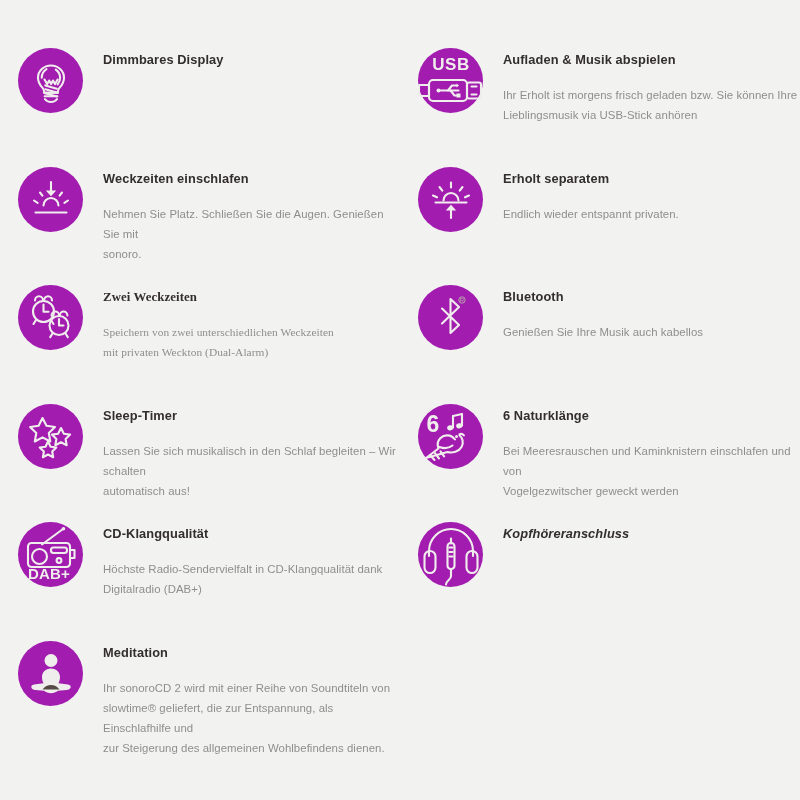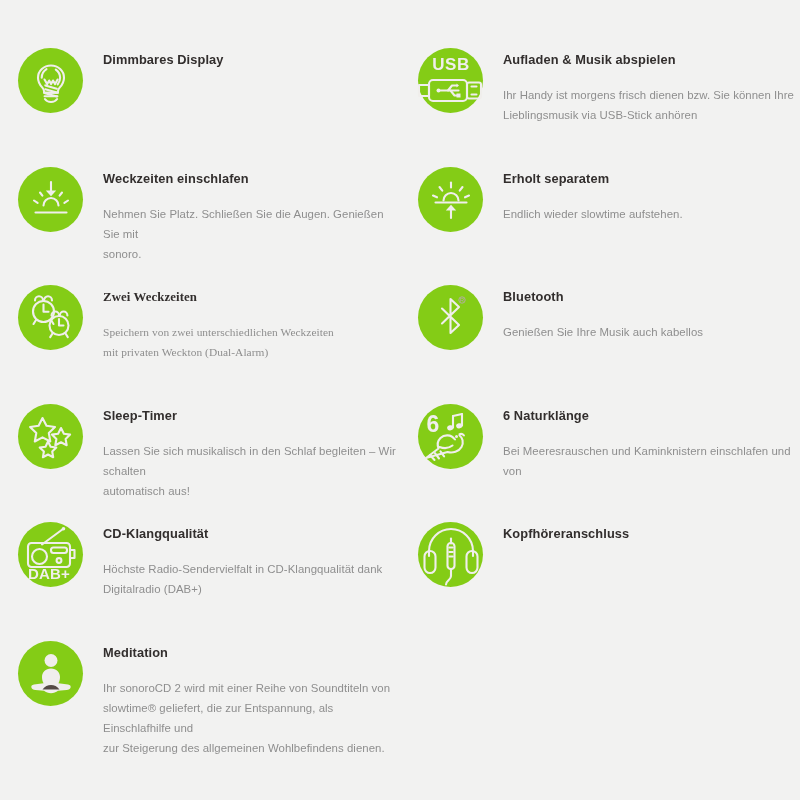--- a/index.html
+++ b/index.html
@@ -24,21 +24,21 @@
     width: 400px;
     height: 118px;
   }
   .icon-badge {
     position: absolute;
     left: 18px;
     top: 0;
     width: 65px;
     height: 65px;
     border-radius: 50%;
-    background: #84cc16;
+    background: #a21caf;
     display: flex;
     align-items: center;
     justify-content: center;
     overflow: visible;
   }
   .icon-badge svg {
     display: block;
     overflow: visible;
   }
   .feature-text {
@@ -124,21 +124,21 @@
       <path d="M24.5 37.5h18" stroke="#f0eeec" fill="none" stroke-width="2.1" stroke-linecap="round" stroke-linejoin="round"></path>
       <path d="M32 37.5l4-5h4.5" stroke="#f0eeec" fill="none" stroke-width="2.1" stroke-linecap="round" stroke-linejoin="round"></path>
       <path d="M34.5 37.5l4 5h3.5" stroke="#f0eeec" fill="none" stroke-width="2.1" stroke-linecap="round" stroke-linejoin="round"></path>
       <path d="M40.5 30.5l2.5 2-2.5 2z" fill="#f0eeec" stroke="none"></path>
       <rect x="40.5" y="40.5" width="4" height="4" fill="#f0eeec" stroke="none"></rect>
     </svg>
       </div>
       <div class="feature-text">
         <p class="feature-title">Aufladen &amp; Musik abspielen</p>
         <p class="feature-desc">
-          <span>Ihr Handy ist morgens frisch dienen bzw. Sie können Ihre</span>
+          <span>Ihr Erholt ist morgens frisch geladen bzw. Sie können Ihre</span>
           <span>Lieblingsmusik via USB-Stick anhören</span>
         </p>
       </div>
     </div>
     <div class="feature-item" style="left: 0px; top: 167px;">
       <div class="icon-badge">
         <svg width="44" height="44" viewBox="0 0 44 44">
       <path d="M22 4v12" stroke="#f0eeec" fill="none" stroke-width="2.1" stroke-linecap="round" stroke-linejoin="round"></path>
       <path d="M16.8 12.5L22 18.2l5.2-5.7z" fill="#f0eeec" stroke="none"></path>
       <path d="M22 27.5a7.5 7.5 0 0 1 15 0" stroke="#f0eeec" fill="none" stroke-width="2.1" stroke-linecap="round" stroke-linejoin="round" transform="translate(-7.5,0)"></path>
@@ -161,21 +161,21 @@
       <path d="M6.5 24.5h31" stroke="#f0eeec" fill="none" stroke-width="2.1" stroke-linecap="round" stroke-linejoin="round"></path>
       <path d="M22 4.5v5" stroke="#f0eeec" fill="none" stroke-width="2.1" stroke-linecap="round" stroke-linejoin="round"></path>
       <path d="M10.5 9l2.8 3.6M33.5 9l-2.8 3.6M4 17.5l4 1.8M40 17.5l-4 1.8" stroke="#f0eeec" fill="none" stroke-width="2.1" stroke-linecap="round" stroke-linejoin="round"></path>
       <path d="M22 40V29" stroke="#f0eeec" fill="none" stroke-width="2.1" stroke-linecap="round" stroke-linejoin="round"></path>
       <path d="M16.8 32.5L22 26.8l5.2 5.7z" fill="#f0eeec" stroke="none"></path>
     </svg>
       </div>
       <div class="feature-text">
         <p class="feature-title">Erholt separatem</p>
         <p class="feature-desc">
-          <span>Endlich wieder slowtime aufstehen.</span>
+          <span>Endlich wieder entspannt privaten.</span>
         </p>
       </div>
     </div>
     <div class="feature-item" style="left: 0px; top: 285px; font-family: Liberation Serif, serif;">
       <div class="icon-badge">
         <svg width="48" height="46" viewBox="0 0 48 46">
       <circle cx="16.5" cy="16.5" r="10.5" stroke="#f0eeec" fill="none" stroke-width="2.1" stroke-linecap="round" stroke-linejoin="round"></circle>
       <path d="M8 5.5C8 3 9.8 1.2 12 1.2S16 3 16 5.5" stroke="#f0eeec" fill="none" stroke-width="2.1" stroke-linecap="round" stroke-linejoin="round"></path>
       <path d="M17 5.5c0-2.5 1.8-4.3 4-4.3s4 1.8 4 4.3" stroke="#f0eeec" fill="none" stroke-width="2.1" stroke-linecap="round" stroke-linejoin="round"></path>
       <path d="M9 25l-2.5 4M24 25l2.5 4" stroke="#f0eeec" fill="none" stroke-width="2.1" stroke-linecap="round" stroke-linejoin="round"></path>
@@ -239,20 +239,21 @@
       <path d="M37.5 24.2c1.5-.5 3.4 0 4.4 1.2" stroke="#f0eeec" fill="none" stroke-width="2.1" stroke-linecap="round" stroke-linejoin="round"></path>
       <circle cx="34.5" cy="26.5" r="1.5" fill="#f0eeec" stroke="none"></circle>
       <path d="M8 45l4.5 5M13 43.2l4 5.3M18.5 41.3l3.6 5" stroke="#f0eeec" fill="none" stroke-width="2.1" stroke-linecap="round" stroke-linejoin="round"></path>
       <path d="M17.5 37c4 1.5 9.5 1.2 13-1.5" stroke="#f0eeec" fill="none" stroke-width="2.1" stroke-linecap="round" stroke-linejoin="round"></path>
     </svg>
       </div>
       <div class="feature-text">
         <p class="feature-title">6 Naturklänge</p>
         <p class="feature-desc">
           <span>Bei Meeresrauschen und Kaminknistern einschlafen und von</span>
+          <span>Vogelgezwitscher geweckt werden</span>
         </p>
       </div>
     </div>
     <div class="feature-item" style="left: 0px; top: 522px;">
       <div class="icon-badge">
         <svg width="56" height="56" viewBox="0 0 56 56">
       <path d="M40 2L19 17.5" stroke="#f0eeec" fill="none" stroke-width="2.1" stroke-linecap="round" stroke-linejoin="round"></path>
       <circle cx="40.5" cy="1.8" r="1.8" fill="#f0eeec" stroke="none"></circle>
       <rect x="5" y="16" width="42" height="24" rx="3.5" stroke="#f0eeec" fill="none" stroke-width="2.1" stroke-linecap="round" stroke-linejoin="round"></rect>
       <circle cx="16.5" cy="29.5" r="7.5" stroke="#f0eeec" fill="none" stroke-width="2.1" stroke-linecap="round" stroke-linejoin="round"></circle>
@@ -263,21 +264,21 @@
     </svg>
       </div>
       <div class="feature-text">
         <p class="feature-title">CD-Klangqualität</p>
         <p class="feature-desc">
           <span>Höchste Radio-Sendervielfalt in CD-Klangqualität dank</span>
           <span>Digitalradio (DAB+)</span>
         </p>
       </div>
     </div>
-    <div class="feature-item" style="left: 400px; top: 522px;">
+    <div class="feature-item" style="left: 400px; top: 522px; font-style: italic;">
       <div class="icon-badge">
         <svg width="56" height="60" viewBox="0 0 56 60">
       <path d="M6 31V26C6 13.8 15.8 4 28 4s22 9.8 22 22v5" stroke="#f0eeec" fill="none" stroke-width="2.1" stroke-linecap="round" stroke-linejoin="round"></path>
       <rect x="1.5" y="26" width="11" height="22" rx="5.5" stroke="#f0eeec" fill="none" stroke-width="2.1" stroke-linecap="round" stroke-linejoin="round"></rect>
       <rect x="43.5" y="26" width="11" height="22" rx="5.5" stroke="#f0eeec" fill="none" stroke-width="2.1" stroke-linecap="round" stroke-linejoin="round"></rect>
       <rect x="24.5" y="18" width="7" height="26" rx="3.2" stroke="#f0eeec" fill="none" stroke-width="2.1" stroke-linecap="round" stroke-linejoin="round"></rect>
       <path d="M26.3 22.5h3.4M26.3 27h3.4M26.3 31.5h3.4" stroke="#f0eeec" fill="none" stroke-width="2.1" stroke-linecap="round" stroke-linejoin="round"></path>
       <path d="M28 13.5v5" stroke="#f0eeec" fill="none" stroke-width="2.1" stroke-linecap="round" stroke-linejoin="round"></path>
       <path d="M28 44v7c0 4-5 4.5-5 8.5" stroke="#f0eeec" fill="none" stroke-width="2.1" stroke-linecap="round" stroke-linejoin="round"></path>
     </svg>

